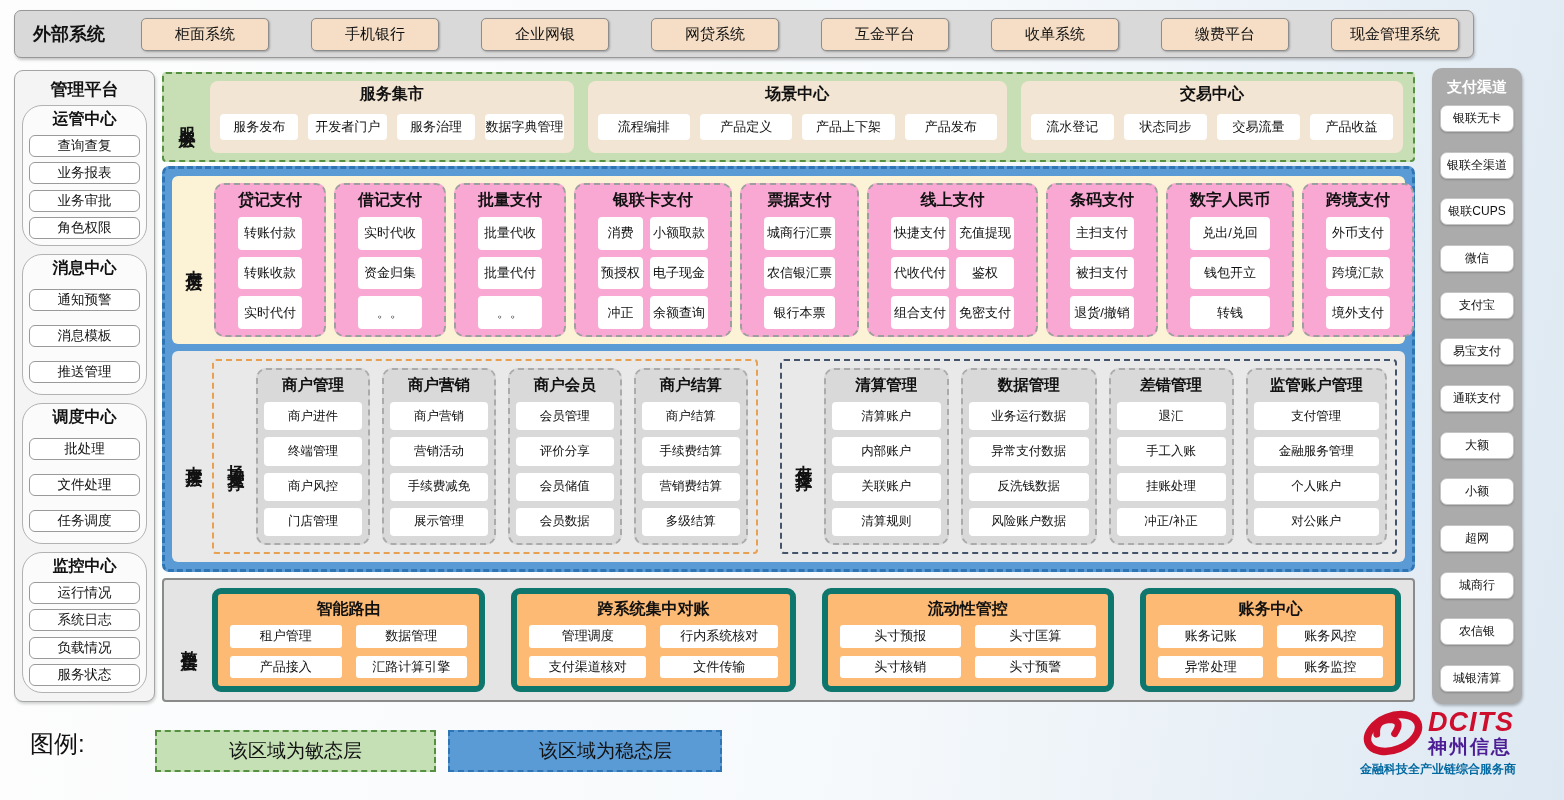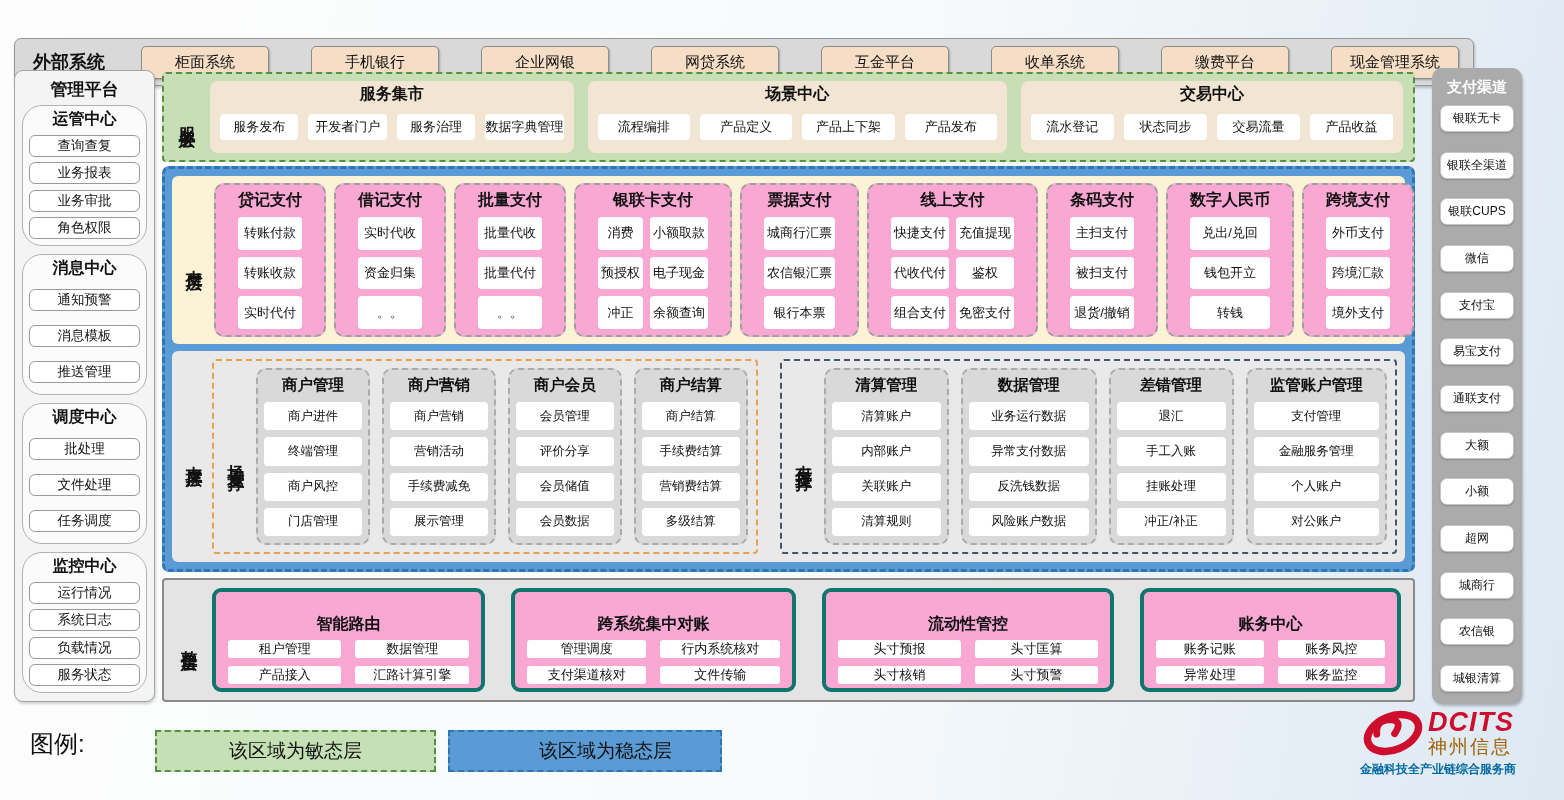--- a/index.html
+++ b/index.html
@@ -11,21 +11,20 @@
     color:#111;
   }
   .panel { position:absolute; }
 
   
   #topbar {
     left:14px; top:10px; width:1460px; height:48px;
     background:#d9d9d9; border:1px solid #979797; border-radius:7px;
     display:flex; align-items:center; padding:0 10px 0 18px;
     box-shadow:1px 2px 3px rgba(0,0,0,.22);
-    margin-top:28px;
   }
   .ext-label { font-size:18px; font-weight:bold; width:108px; flex:none; }
   .ext-items { flex:1; display:flex; justify-content:space-between; align-items:center; padding-right:4px; }
   .ext-items > div {
     min-width:128px; height:33px; background:#f5dec5; border:1px solid #8d8d8d;
     border-radius:5px; display:flex; align-items:center; justify-content:center;
     font-size:15px; padding:0 14px; box-shadow:1px 1px 2px rgba(0,0,0,.25);
   }
 
   
@@ -113,22 +112,22 @@
 
   
   #integration {
     left:162px; top:578px; width:1253px; height:124px;
     background:#e4e4e4; border:2px solid #8a8a8a; border-radius:4px;
     display:flex; padding:8px 12px; gap:10px;
   }
   #integration .vlabel { width:26px; font-size:17px; }
   .igroups { flex:1; display:flex; gap:26px; }
   .igroup {
-    background:#f9a8d4; border:4px solid #0f766e; border-radius:9px;
-    padding:20px 12px 8px; display:flex; flex-direction:column; gap:5px; flex:1;
+    background:#fdba74; border:6px solid #0f766e; border-radius:9px;
+    padding:3px 12px 8px; display:flex; flex-direction:column; gap:5px; flex:1;
   }
   .igroup .ititle { font-weight:bold; font-size:16px; text-align:center; height:23px; line-height:23px; }
   .igroup .iitems { flex:1; display:grid; grid-template-columns:1fr 1fr; gap:8px 14px; }
   .iitems > div {
     background:#fff; border-radius:3px; font-size:13px; white-space:nowrap;
     display:flex; align-items:center; justify-content:center;
   }
 
   
   #rightbar {
@@ -157,21 +156,21 @@
     background:#5b9bd5; border:2px dashed #2e75b6;
     display:flex; align-items:center; justify-content:center; font-size:19px;padding-left:41px;
   }
 
   
   #logo { position:absolute; left:1352px; top:708px; width:172px; display:flex; flex-direction:column; align-items:center; }
   .logo-top { display:flex; align-items:center; gap:4px; }
   .logo-swirl { width:62px; height:50px; flex:none; }
   .logo-texts { display:flex; flex-direction:column; align-items:flex-start; }
   .logo-brand { color:#ce0e2d; font-weight:bold; font-style:italic; font-size:27px; line-height:27px; letter-spacing:1px; }
-  .logo-company { color:#a16207; font-weight:normal; font-size:19px; line-height:22px; letter-spacing:2px; }
+  .logo-company { color:#4c1d95; font-weight:bold; font-size:19px; line-height:22px; letter-spacing:2px; }
   .logo-tagline { color:#0369a1; font-weight:bold; font-size:12px; margin-top:3px; white-space:nowrap; }
 </style>
 </head>
 <body>
 
 <div id="topbar" class="panel">
   <div class="ext-label">外部系统</div>
   <div class="ext-items">
       <div>柜面系统</div>
       <div>手机银行</div>

